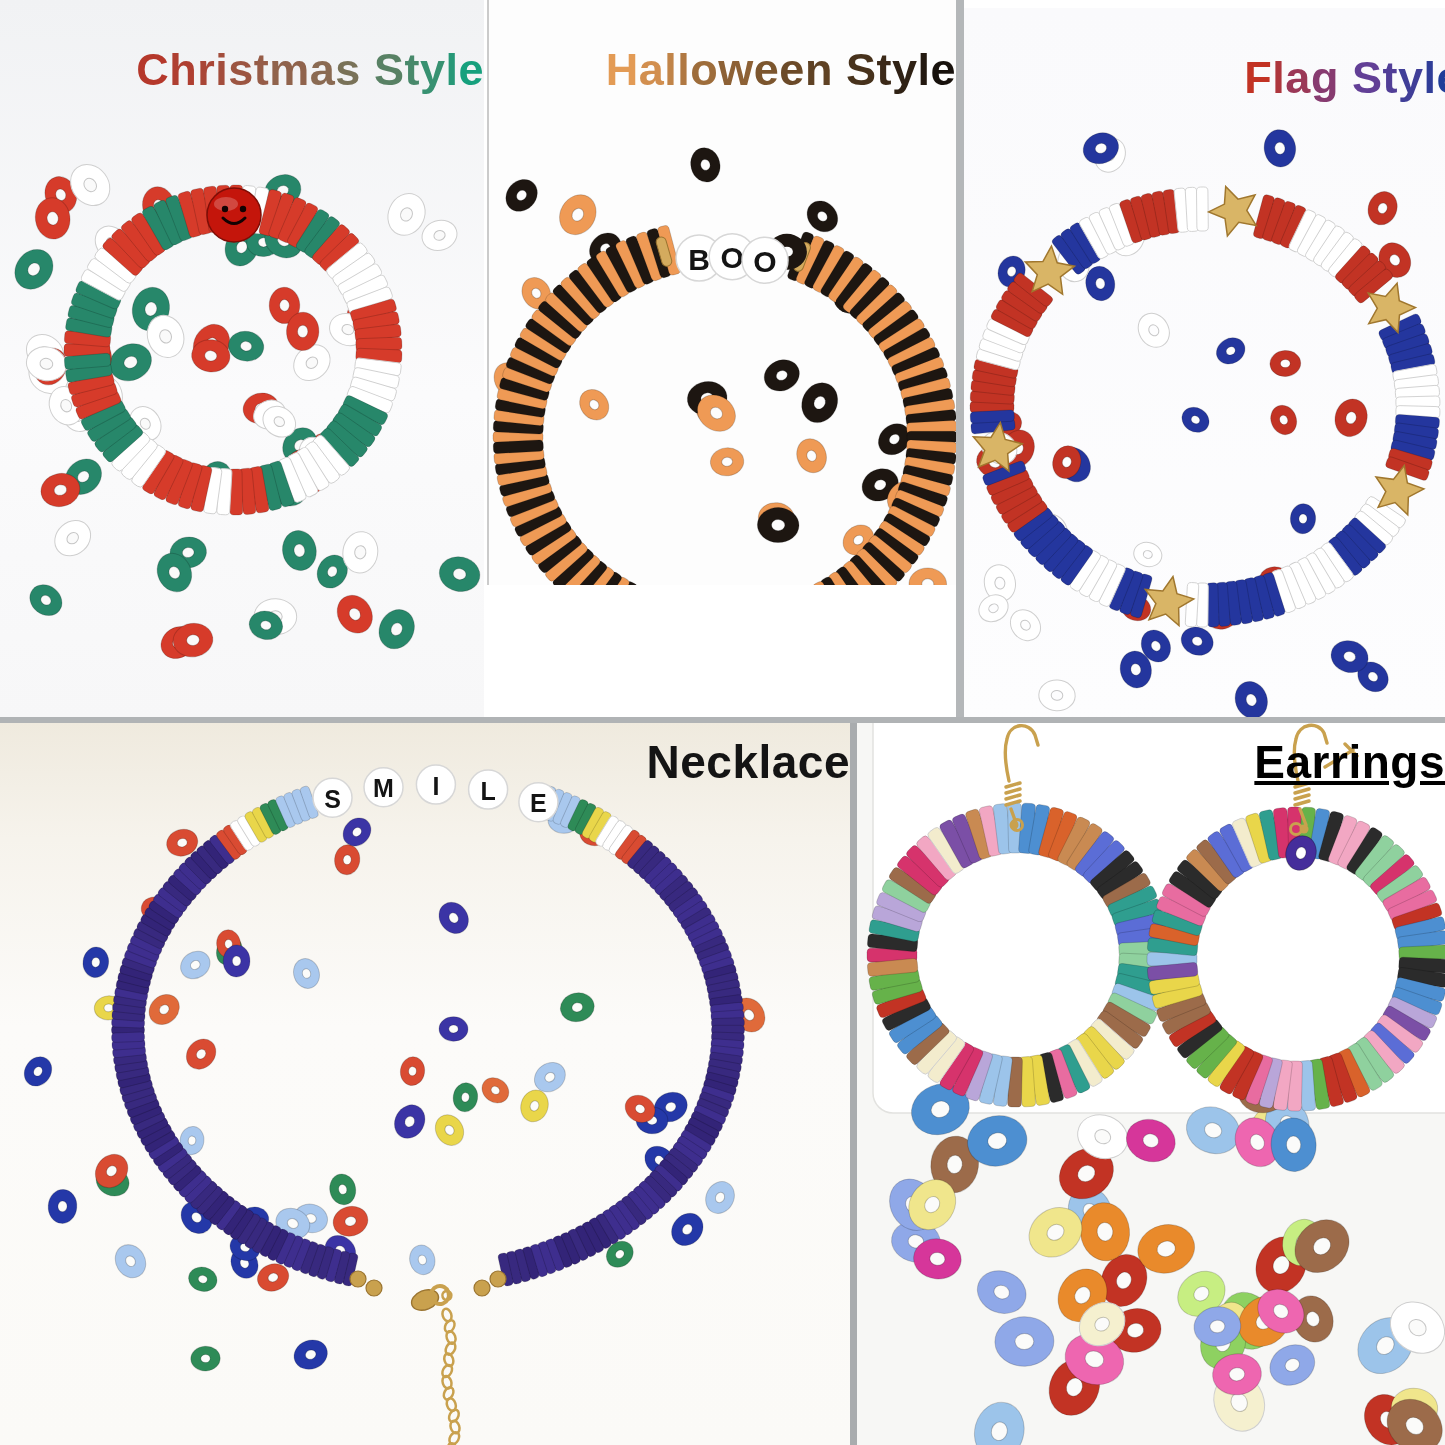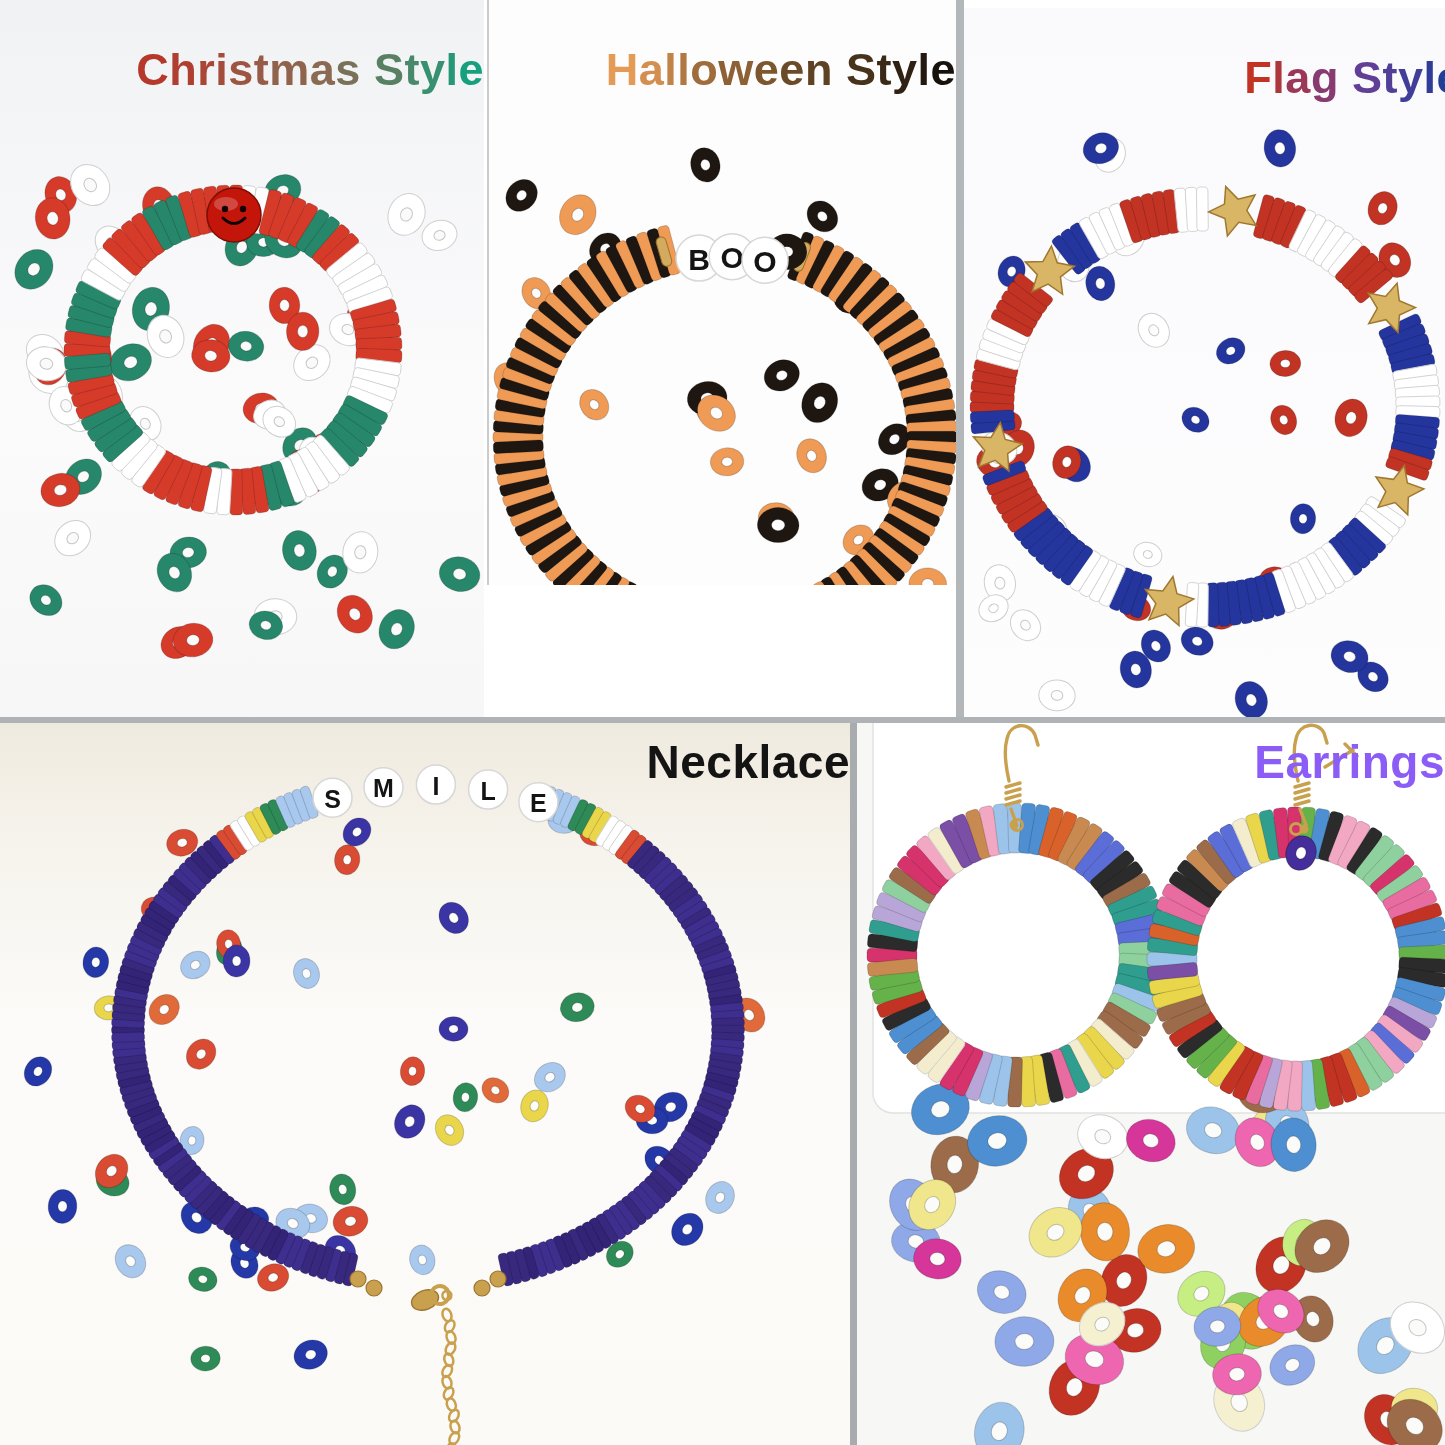--- a/index.html
+++ b/index.html
@@ -2305,21 +2305,21 @@
             <ellipse cx="454.3" cy="715.2" rx="4.3" ry="6.4" fill="none" stroke="#c9a14e" stroke-width="2.5" transform="rotate(28 454.3 715.2)"></ellipse>
             <ellipse cx="452.5" cy="726.4" rx="4.3" ry="6.4" fill="none" stroke="#c9a14e" stroke-width="2.5" transform="rotate(-18 452.5 726.4)"></ellipse>
           </g>
         </g>
       </svg>
   </div>
 
   <div class="vdiv" id="vdiv-bottom"></div>
 
   <div class="panel" id="p-earrings">
-    <div class="ptitle" id="t-earrings" style="color: #8b5cf6;">Earrings</div>
+    <div class="ptitle" id="t-earrings" style="color: #000000; text-decoration: underline;">Earrings</div>
     <svg id="svg-earrings" width="588" height="722">
         <rect x="16" y="-24" width="610" height="414" rx="20" fill="#ffffff" stroke="#e2e2df" stroke-width="1.5"></rect>
         <g>
           <g transform="translate(142.3,708.3) rotate(285)">
             <ellipse cx="0" cy="0" rx="29.2" ry="24.5" fill="#9cc4ea" stroke="rgba(0,0,0,0.18)" stroke-width="1"></ellipse>
             <ellipse cx="0" cy="0" rx="9.3" ry="7.9" fill="#fbfbfa" stroke="rgba(0,0,0,0.22)" stroke-width="1"></ellipse>
           </g>
           <g transform="translate(278.4,607.4) rotate(348)">
             <ellipse cx="0" cy="0" rx="25.8" ry="21.7" fill="#c23324" stroke="rgba(0,0,0,0.18)" stroke-width="1"></ellipse>
             <ellipse cx="0" cy="0" rx="8.3" ry="7.0" fill="#fbfbfa" stroke="rgba(0,0,0,0.22)" stroke-width="1"></ellipse>

